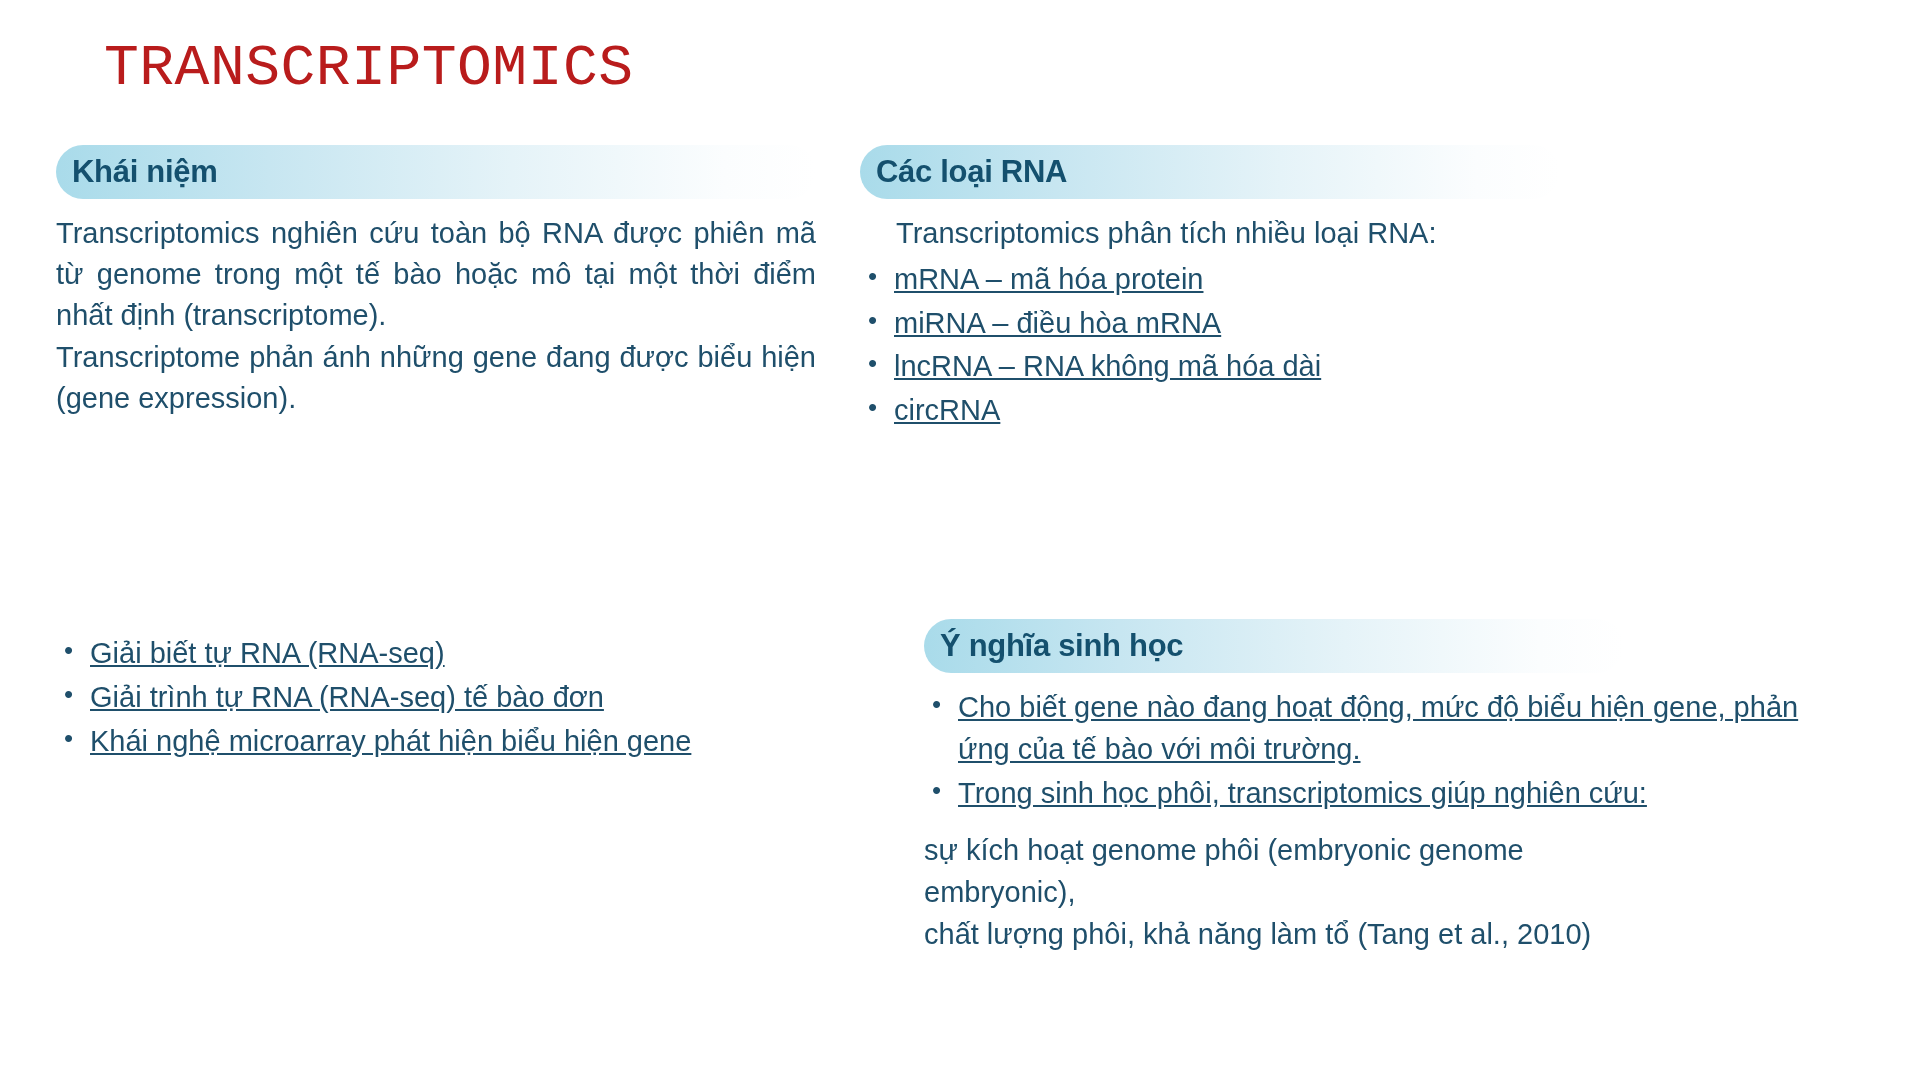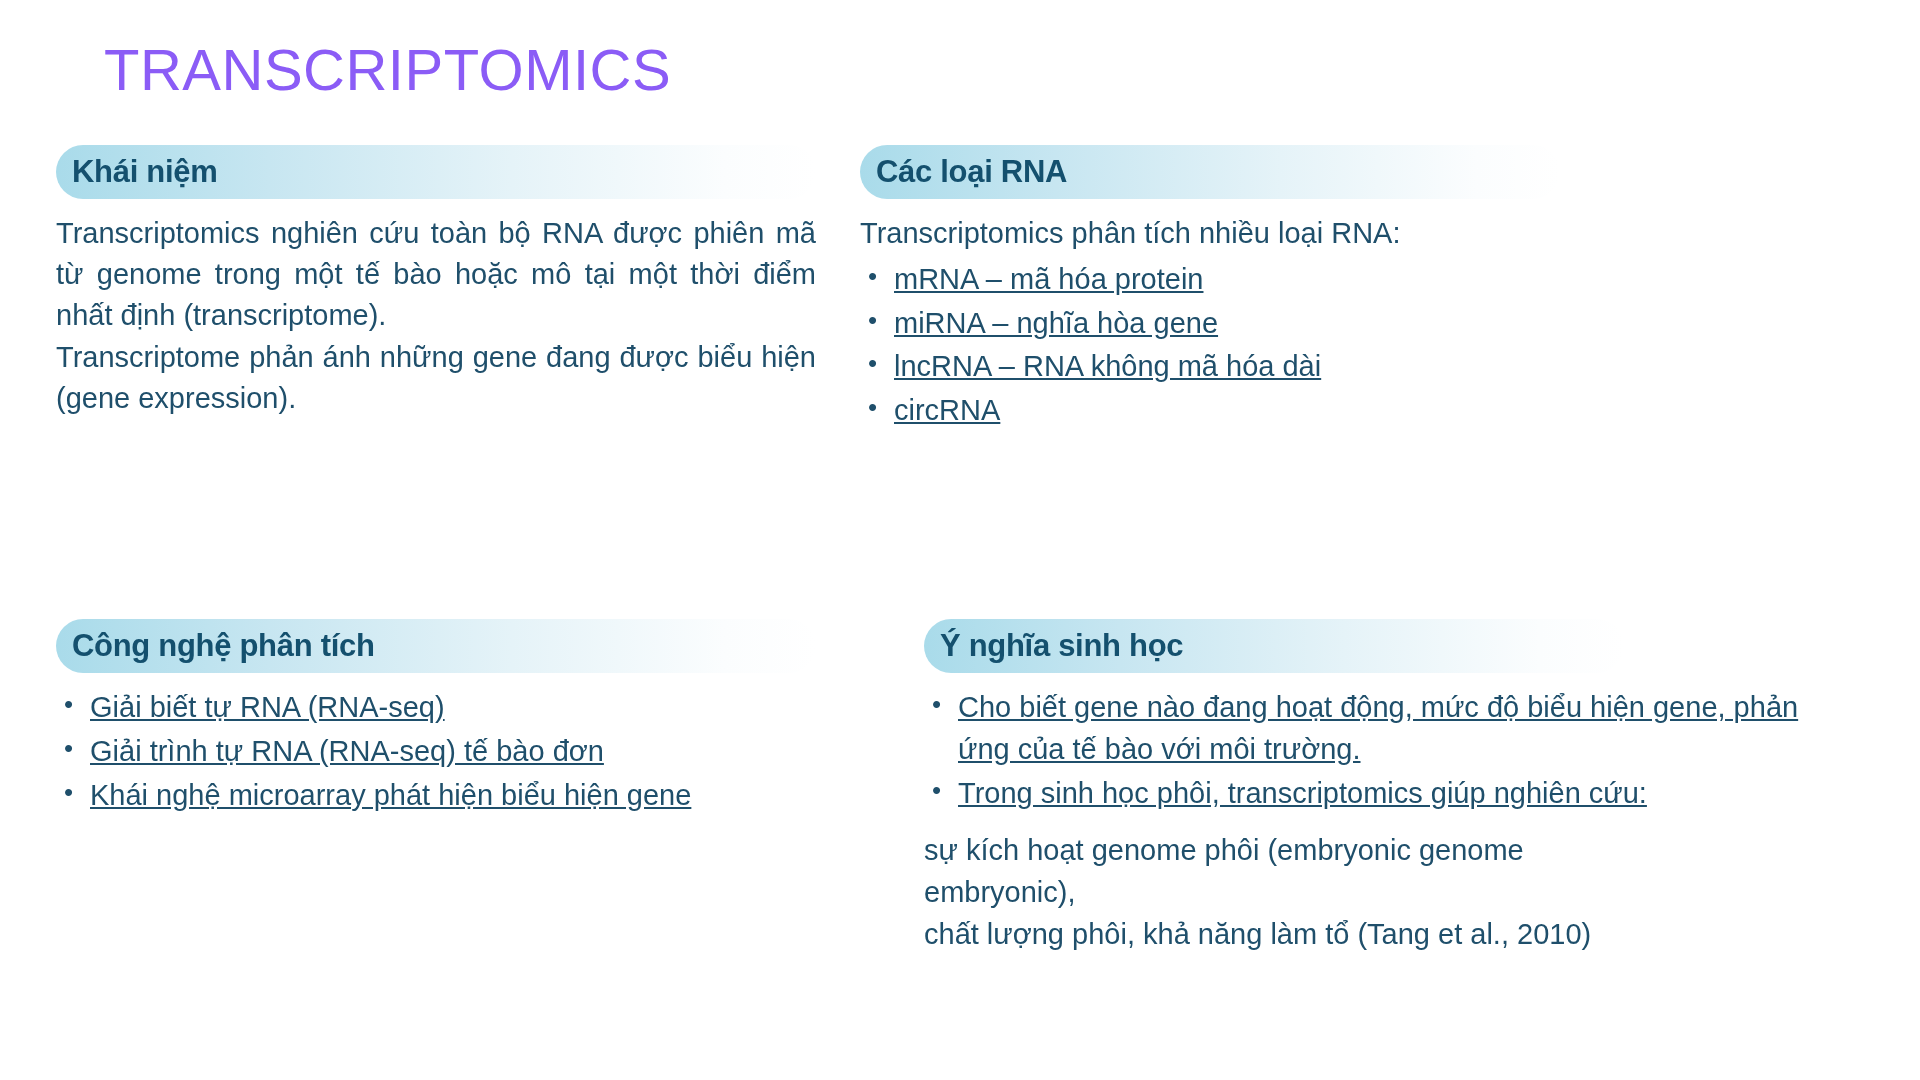--- a/index.html
+++ b/index.html
@@ -23,22 +23,22 @@
   }
 
   
   .slide-title {
     position: absolute;
     left: 104px;
     top: 36px;
     font-size: 58px;
     font-weight: 400;
     letter-spacing: 0.5px;
-    color: #8b5cf6;
-    font-family: Liberation Sans, sans-serif;
+    color: #b91c1c;
+    font-family: Liberation Mono, monospace;
     white-space: nowrap;
   }
 
   
   .section {
     position: absolute;
   }
   .sec-concept  { left: 56px;  top: 145px; width: 760px; }
   .sec-rnatypes { left: 860px; top: 145px; width: 880px; }
   .sec-tech     { left: 56px;  top: 619px; width: 760px; }
@@ -117,20 +117,21 @@
     line-height: 1.44;
     color: #1f4f6b;
   }
   .plain-lines div { white-space: nowrap; }
 
   .intro-line {
     font-size: 29px;
     line-height: 1.44;
     color: #1f4f6b;
     margin-bottom: 4px;
+    margin-left: 36px;
   }
 </style>
 </head>
 <body>
 
 <div class="slide">
 
   <div class="slide-title">TRANSCRIPTOMICS</div>
 
   <div class="section sec-concept">
@@ -144,31 +145,28 @@
   </div>
 
   <div class="section sec-rnatypes">
     <div class="pill">
       <span class="pill-label">Các loại RNA</span>
     </div>
     <div class="body-block">
       <div class="intro-line">Transcriptomics phân tích nhiều loại RNA:</div>
       <ul class="bullets indent-list-sm">
         <li>mRNA – mã hóa protein</li>
-        <li>miRNA – nghĩa hòa gene</li>
+        <li>miRNA – điều hòa mRNA</li>
         <li>lncRNA – RNA không mã hóa dài</li>
         <li>circRNA</li>
       </ul>
     </div>
   </div>
 
   <div class="section sec-tech">
-    <div class="pill">
-      <span class="pill-label">Công nghệ phân tích</span>
-    </div>
     <div class="body-block">
       <ul class="bullets indent-list-sm">
         <li>Giải biết tự RNA (RNA-seq)</li>
         <li>Giải trình tự RNA (RNA-seq) tế bào đơn</li>
         <li>Khái nghệ microarray phát hiện biểu hiện gene</li>
       </ul>
     </div>
   </div>
 
   <div class="section sec-meaning">

